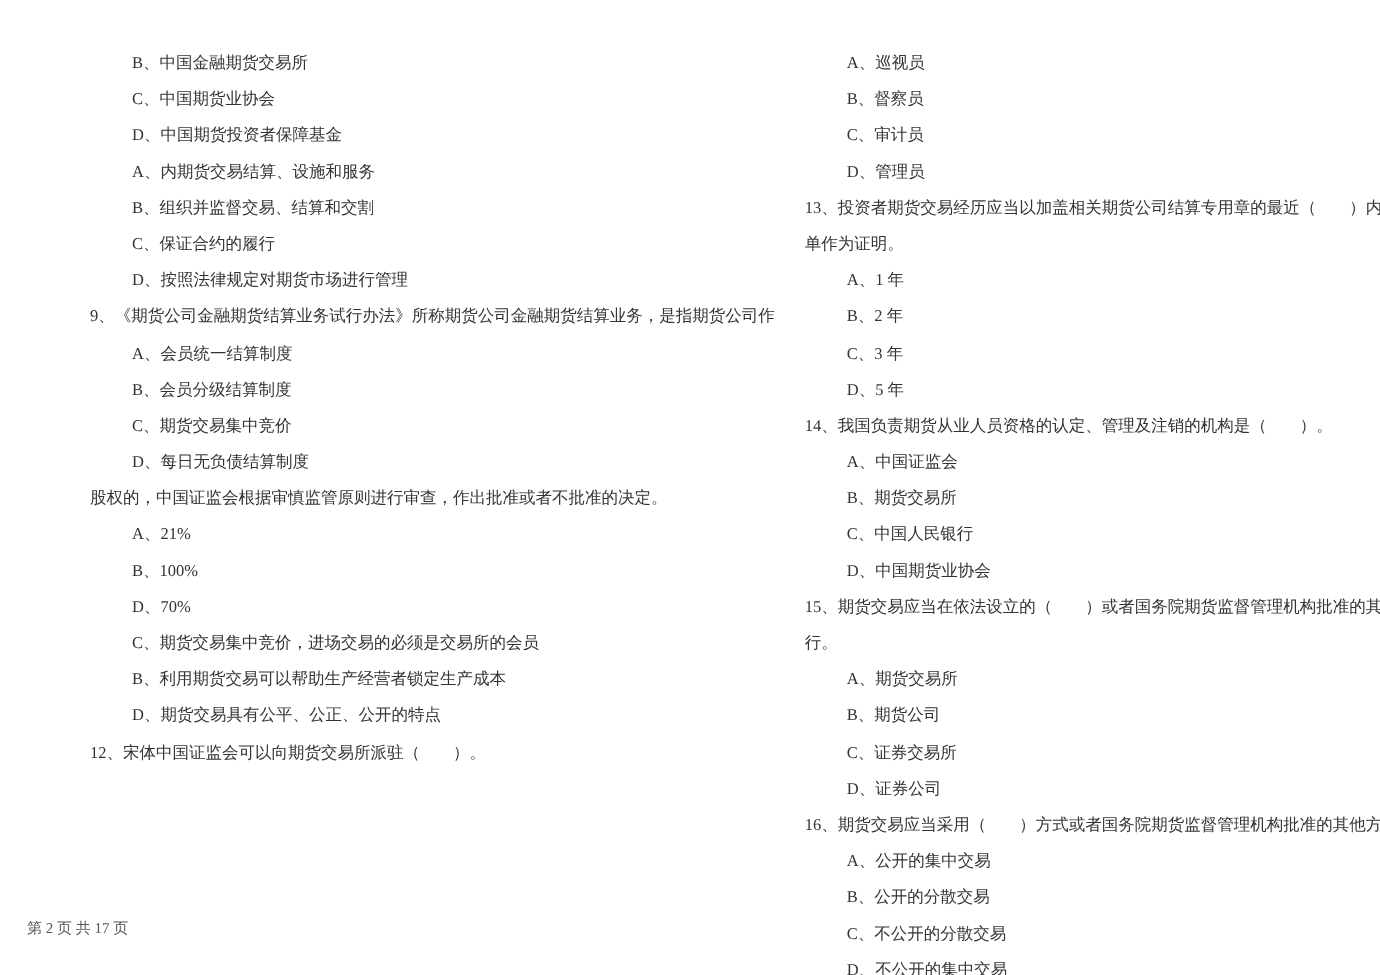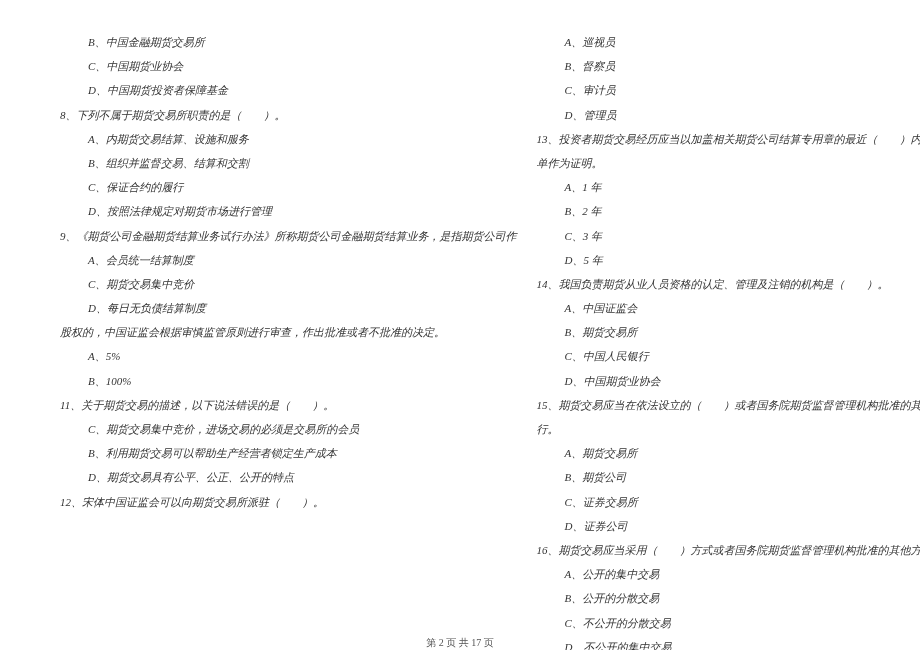--- a/index.html
+++ b/index.html
@@ -14,59 +14,58 @@
       overflow: hidden;
     }
     .page {
       display: flex;
       padding: 30px 50px 30px 50px;
       height: 620px;
     }
     .column {
       flex: 1;
       padding: 0 10px;
-      font-style: italic;
     }
     .line {
       line-height: 2.2;
       white-space: nowrap;
       overflow: visible;
     }
     .indent-1 { padding-left: 28px; }
     .indent-0 { padding-left: 0; }
     .footer {
       position: absolute;
-      bottom: 0;
+      bottom: 24px;
       width: 100%;
-      text-align: center;
       font-size: 10px;
       color: #555;
+      padding-left: 18px;
     }
   </style>
 </head>
 <body>
 
 <div class="page">
   <div class="column" id="col-left">
       <div class="line indent-1">B、中国金融期货交易所</div>
       <div class="line indent-1">C、中国期货业协会</div>
       <div class="line indent-1">D、中国期货投资者保障基金</div>
-      <div class="line indent-0">8、下列不属于期货交易所职责的是（　　）。</div>
       <div class="line indent-1">A、内期货交易结算、设施和服务</div>
       <div class="line indent-1">B、组织并监督交易、结算和交割</div>
       <div class="line indent-1">C、保证合约的履行</div>
       <div class="line indent-1">D、按照法律规定对期货市场进行管理</div>
       <div class="line indent-0">9、《期货公司金融期货结算业务试行办法》所称期货公司金融期货结算业务，是指期货公司作</div>
       <div class="line indent-1">A、会员统一结算制度</div>
+      <div class="line indent-1">B、会员分级结算制度</div>
       <div class="line indent-1">C、期货交易集中竞价</div>
       <div class="line indent-1">D、每日无负债结算制度</div>
       <div class="line indent-0">股权的，中国证监会根据审慎监管原则进行审查，作出批准或者不批准的决定。</div>
-      <div class="line indent-1">A、5%</div>
+      <div class="line indent-1">A、21%</div>
       <div class="line indent-1">B、100%</div>
-      <div class="line indent-0">11、关于期货交易的描述，以下说法错误的是（　　）。</div>
+      <div class="line indent-1">D、70%</div>
       <div class="line indent-1">C、期货交易集中竞价，进场交易的必须是交易所的会员</div>
       <div class="line indent-1">B、利用期货交易可以帮助生产经营者锁定生产成本</div>
       <div class="line indent-1">D、期货交易具有公平、公正、公开的特点</div>
       <div class="line indent-0">12、宋体中国证监会可以向期货交易所派驻（　　）。</div>
     </div>
   <div class="column" id="col-right">
       <div class="line indent-1">A、巡视员</div>
       <div class="line indent-1">B、督察员</div>
       <div class="line indent-1">C、审计员</div>
       <div class="line indent-1">D、管理员</div>

